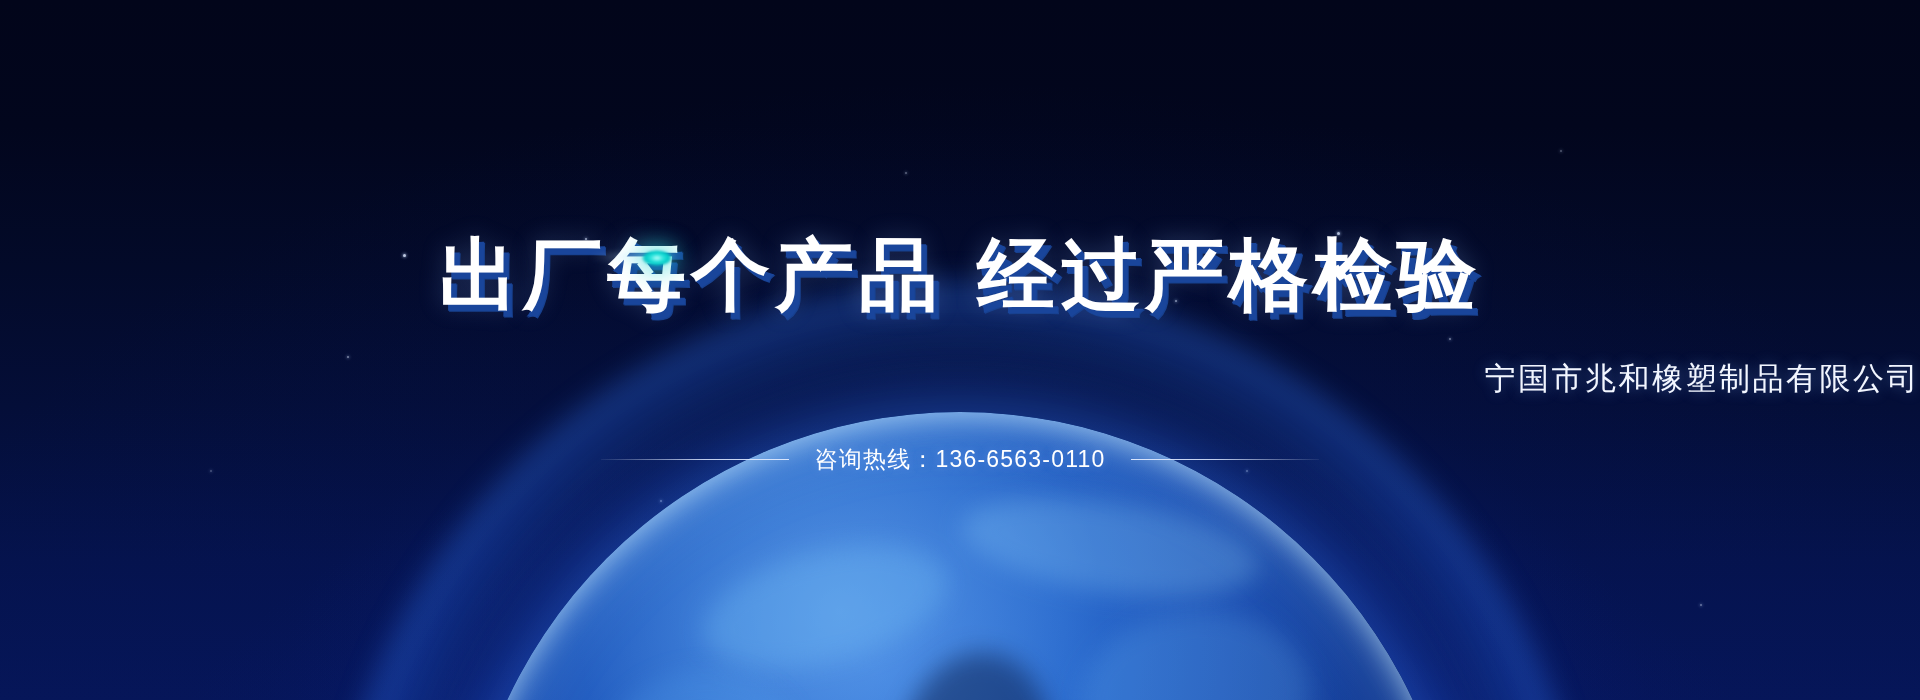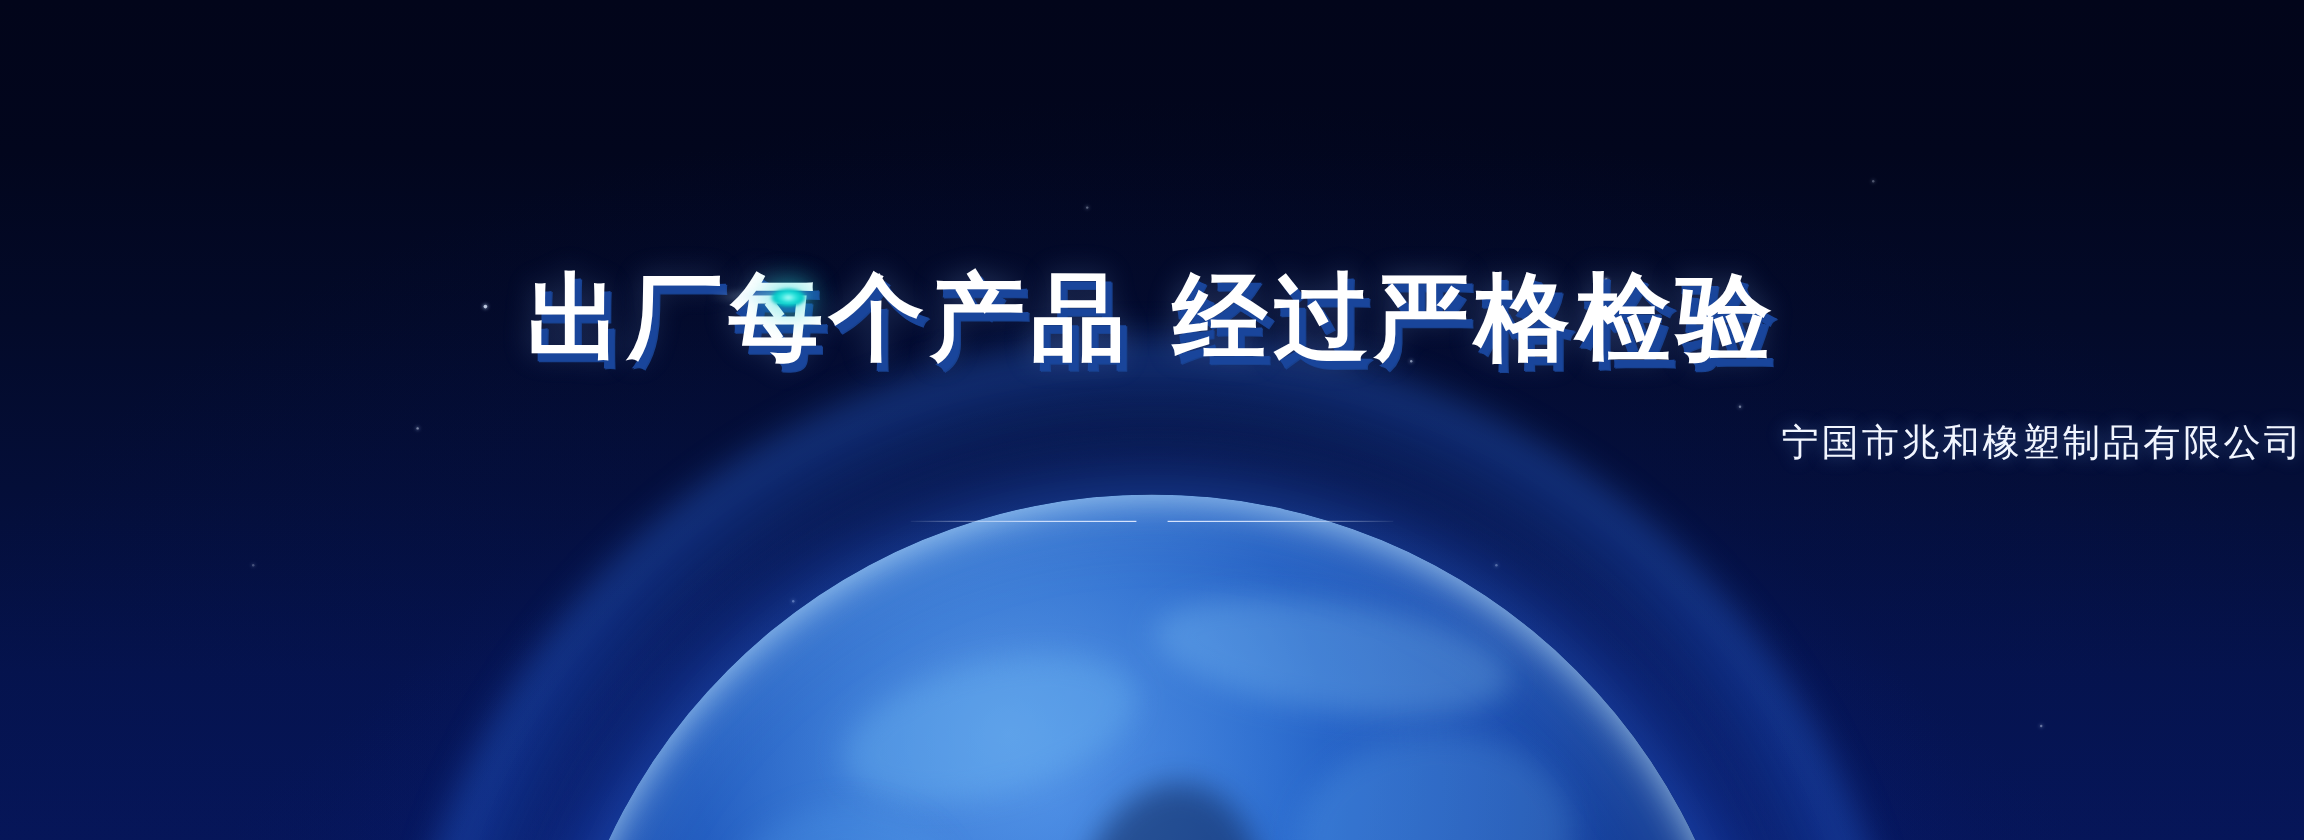--- a/index.html
+++ b/index.html
@@ -109,21 +109,21 @@
     inset: 0;
     border-radius: 50%;
     box-shadow: inset 0 6px 26px rgba(205, 238, 255, 0.55);
   }
 
   
   .content {
     position: absolute;
     left: 0;
     right: 0;
-    top: 2px;
+    top: 12px;
     text-align: center;
   }
 
   .headline {
     position: relative;
     margin: 0;
     padding-top: 222px;
     font-size: 79px;
     line-height: 1.04;
     font-weight: bold;
@@ -246,17 +246,18 @@
       <span>出厂每个产品</span><span class="gap"></span><span>经过严格检验</span>
     </h1>
 
     <div class="spark tail"></div>
     <div class="spark"></div>
 
     <p class="subtitle">宁国市兆和橡塑制品有限公司</p>
 
     <div class="hotline">
       <span class="rule left"></span>
+      <span class="hotline-text"><span>咨询热线：</span><span>136-6563-0110</span></span>
       <span class="rule right"></span>
     </div>
 
   </div>
 </div>
 
 </body></html>

